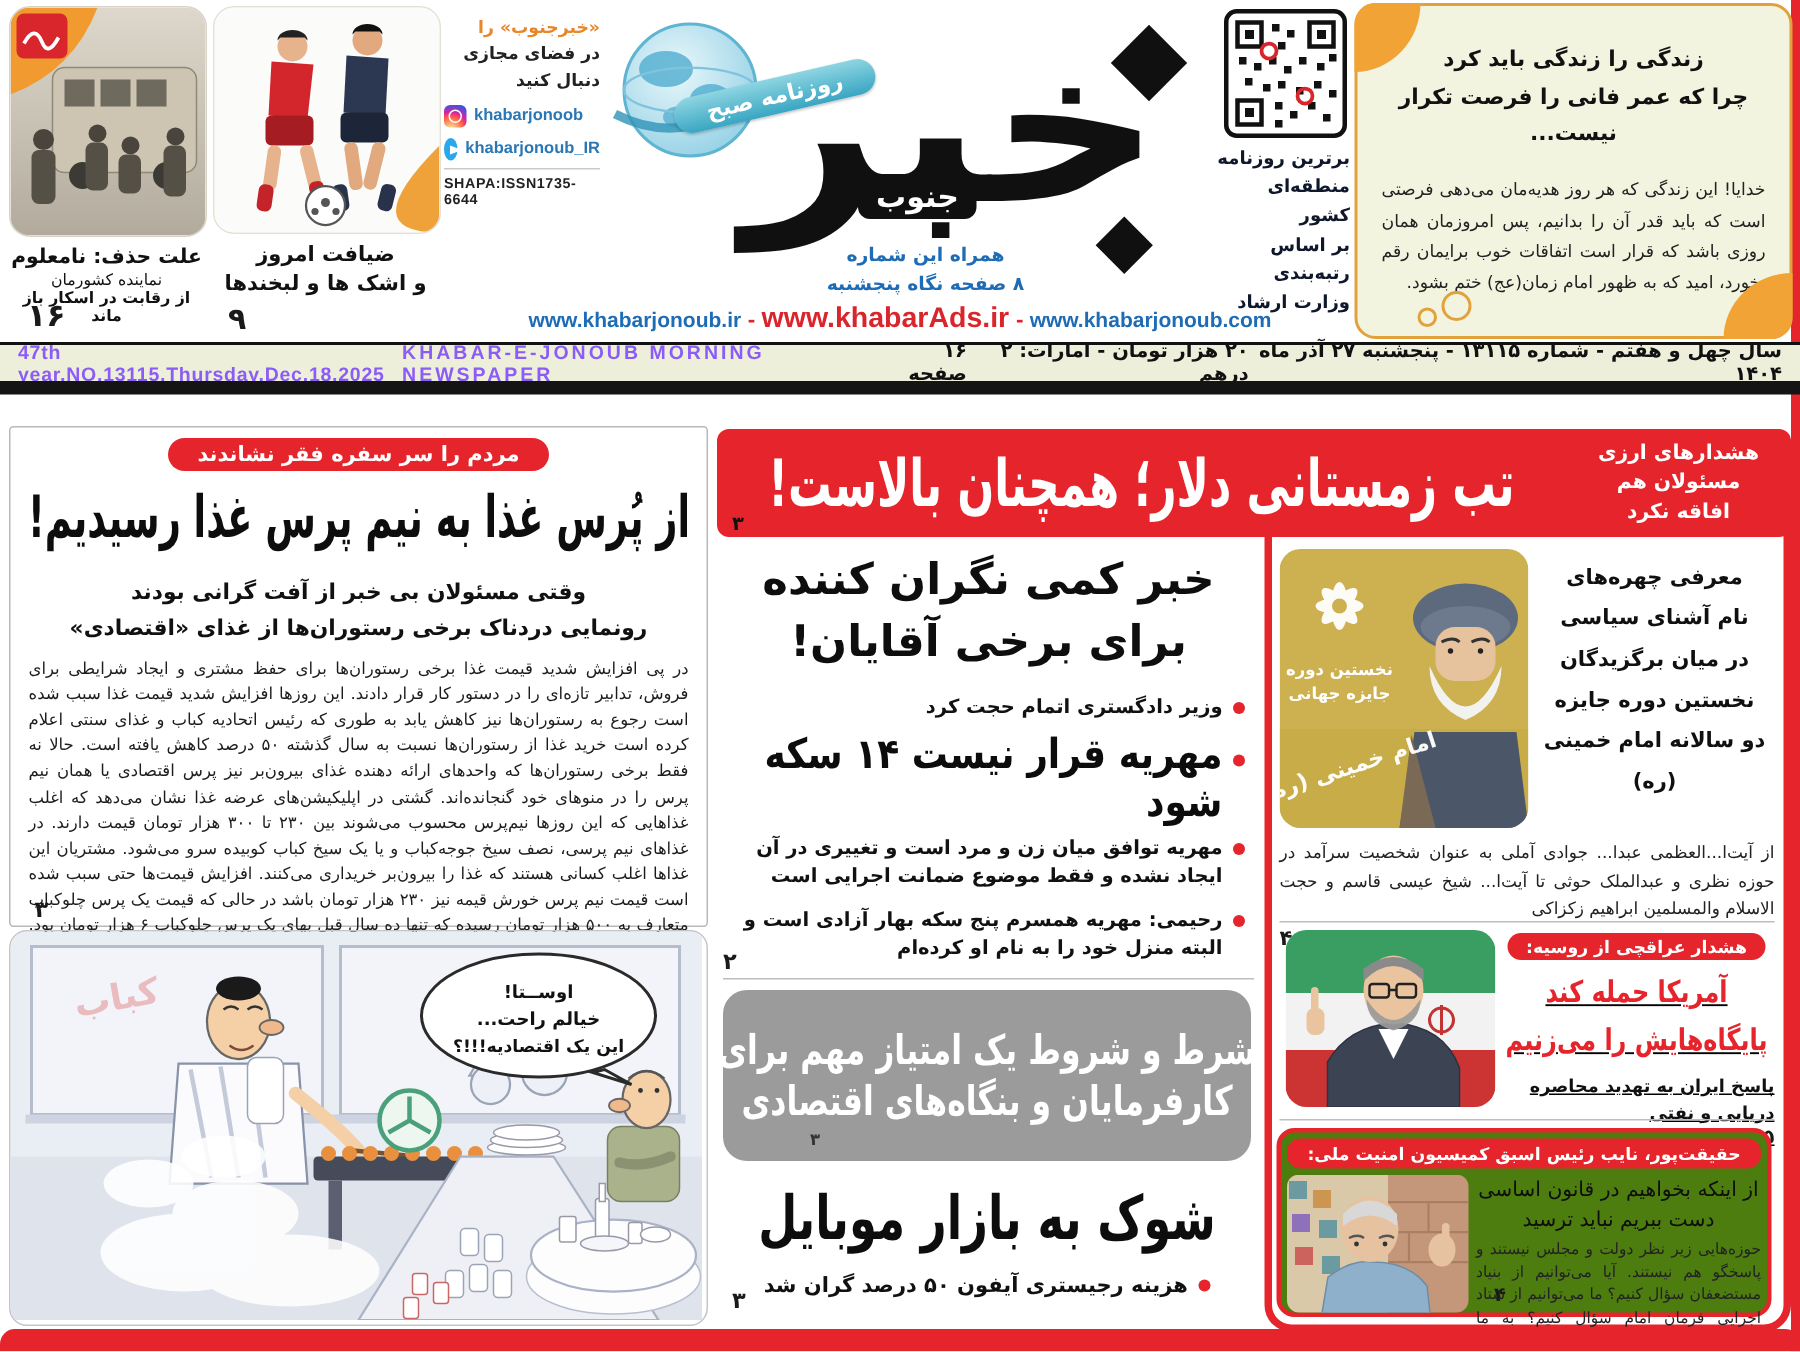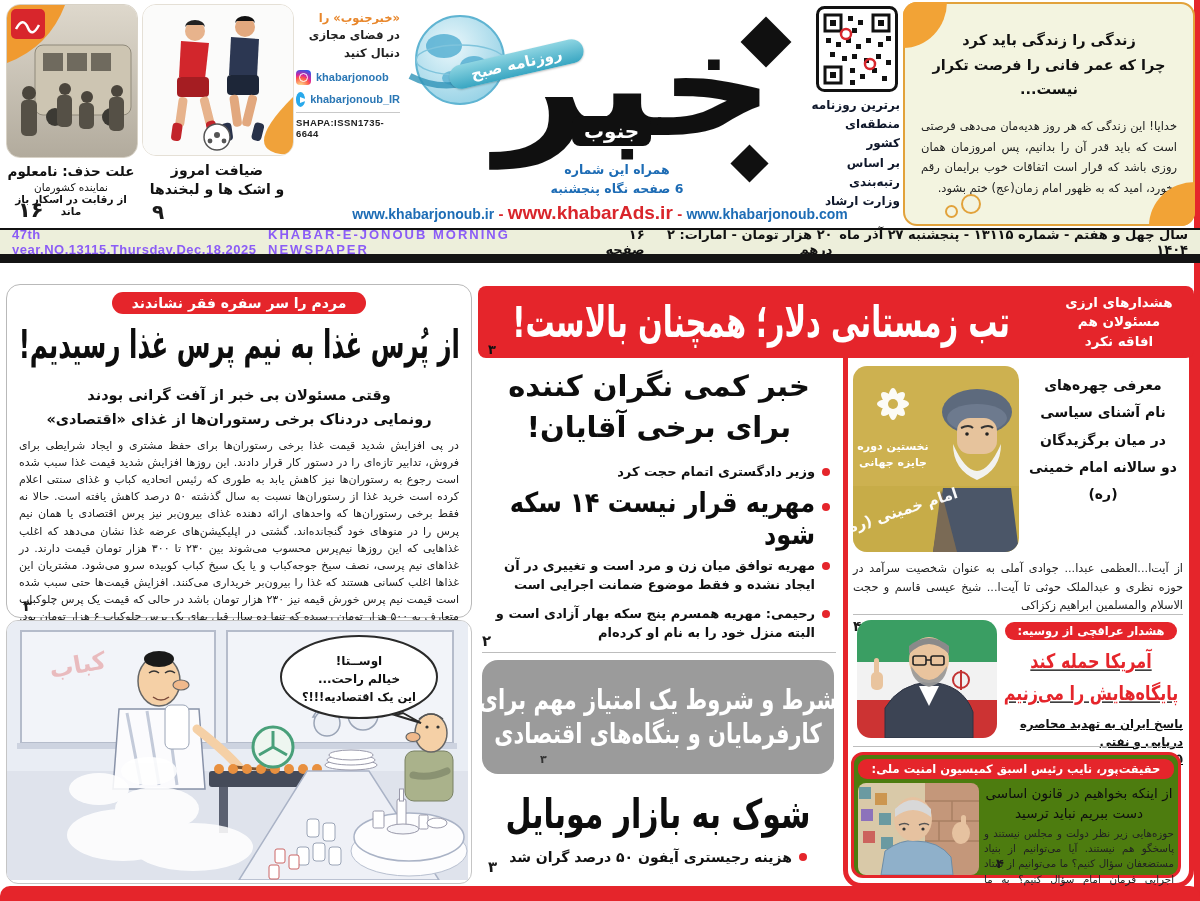--- a/index.html
+++ b/index.html
@@ -37,21 +37,21 @@
   
   .urls{font-family:"Liberation Sans",sans-serif;direction:ltr;text-align:center;font-weight:bold;}
   .u-blue{color:#1d6cb5;font-size:14px;}
   .u-red{color:#d9252b;font-size:19px;}
   .u-sep{color:#d9252b;font-size:15px;}
   
   .dateline{background:#edefdb;border-top:2px solid #111;display:flex;align-items:center;justify-content:space-between;padding:0 12px;box-sizing:border-box;}
   .dl-en{font-family:"Liberation Sans",sans-serif;font-size:13px;color:#8b5cf6;font-weight:bold;letter-spacing:.5px;}
   .dl-fa{direction:rtl;font-size:13px;font-weight:bold;color:#111;}
   
-  .story-box{border:1.5px solid #b9b9b9;border-radius:14px;background:#fff;}
+  .story-box{border:1.5px solid #b9b9b9;border-radius:3px;background:#fff;}
   .pill{background:#e5252b;color:#fff;font-weight:bold;border-radius:16px;direction:rtl;display:inline-block;}
   .food-head{direction:rtl;font-weight:bold;color:#0d0d0d;font-size:24px;transform:scale(1.02,1.62);transform-origin:center;white-space:nowrap;}
   .food-sub{direction:rtl;text-align:center;font-weight:bold;font-size:14.5px;line-height:1.65;color:#111;}
   .food-body{direction:rtl;text-align:justify;font-size:11px;line-height:1.56;color:#1c1c1c;padding:5px 12px 0 12px;}
   .banner{background:#e5252b;border-radius:8px;display:flex;direction:rtl;align-items:center;z-index:5;}
   .kicker{color:#fff;font-weight:bold;font-size:13.5px;text-align:center;line-height:1.45;width:150px;flex:0 0 auto;direction:rtl;}
   .banner-head{flex:1;color:#fff;font-weight:bold;font-size:29px;text-align:center;direction:rtl;transform:scaleY(1.5);white-space:nowrap;}
   .mehr-head{direction:rtl;text-align:center;font-weight:600;font-size:29px;line-height:1.4;color:#0e0e0e;}
   .bullet{display:flex;direction:rtl;align-items:flex-start;gap:7px;margin-top:9px;}
   .dot{width:8px;height:8px;border-radius:50%;background:#e5252b;flex:0 0 auto;margin-top:6px;}
@@ -187,21 +187,21 @@
       <path d="M8,70 Q58,96 110,50" stroke="#2f93b8" stroke-width="6" fill="none" opacity=".8"></path>
     </svg>
   </div>
   <div class="logo-big abs c" style="left:455px;top:2px;width:360px;">خبر</div>
   <div class="ribbon abs" style="left:448px;top:52px;">روزنامه صبح</div>
   <div class="jonoub abs" style="left:572px;top:116px;">جنوب</div>
   <div class="diamond abs" style="left:748px;top:24px;width:36px;height:36px;"></div>
   <div class="diamond abs" style="left:736px;top:150px;width:27px;height:27px;"></div>
   <div class="tagline abs" style="left:538px;top:160px;width:158px;">
     <div>همراه این شماره</div>
-    <div>6 صفحه نگاه پنجشنبه</div>
+    <div>۸ صفحه نگاه پنجشنبه</div>
   </div>
 
   <div class="abs" style="left:816px;top:6px;">
     <svg width="82" height="86" viewBox="0 0 82 86">
       <rect x="1.5" y="1.5" width="79" height="83" rx="7" fill="#fff" stroke="#111" stroke-width="3"></rect>
       <g stroke="#111" stroke-width="3" fill="none">
         <rect x="9" y="9" width="16" height="16"></rect>
           <rect x="57" y="9" width="16" height="16"></rect>
           <rect x="9" y="61" width="16" height="16"></rect>
       </g>
@@ -437,20 +437,21 @@
   </div>
 
   <div class="red-frame abs" style="left:843px;top:286px;width:341px;height:592px;"></div>
 
   <div class="abs" style="left:853px;top:366px;width:330px;z-index:3;">
     <div style="display:flex;direction:rtl;gap:4px;">
       <div style="width:160px;flex:0 0 auto;padding-top:6px;">
         <div class="kh-line">معرفی چهره‌های</div>
         <div class="kh-line">نام آشنای سیاسی</div>
         <div class="kh-line">در میان برگزیدگان</div>
+        <div class="kh-line">نخستین دوره جایزه</div>
         <div class="kh-line">دو سالانه امام خمینی (ره)</div>
       </div>
       <div class="photo-box" style="width:166px;height:186px;border:none;">
         <svg width="166" height="186" viewBox="0 0 166 186">
           <rect width="166" height="186" fill="#cdb150"></rect>
           <rect y="120" width="166" height="66" fill="#c2a63e" opacity=".45"></rect>
           <g>
             <ellipse cx="124" cy="46" rx="35" ry="23" fill="#5d6a7d"></ellipse>
             <ellipse cx="124" cy="52" rx="30" ry="14" fill="#6d7a8e"></ellipse>
             <rect x="104" y="52" width="40" height="36" rx="13" fill="#e6c39c"></rect>

